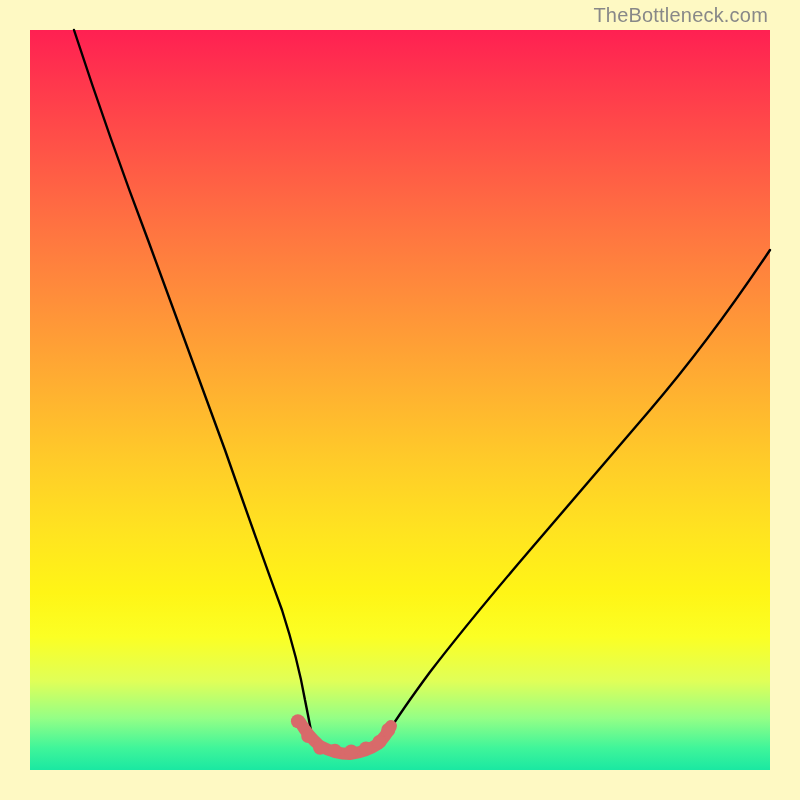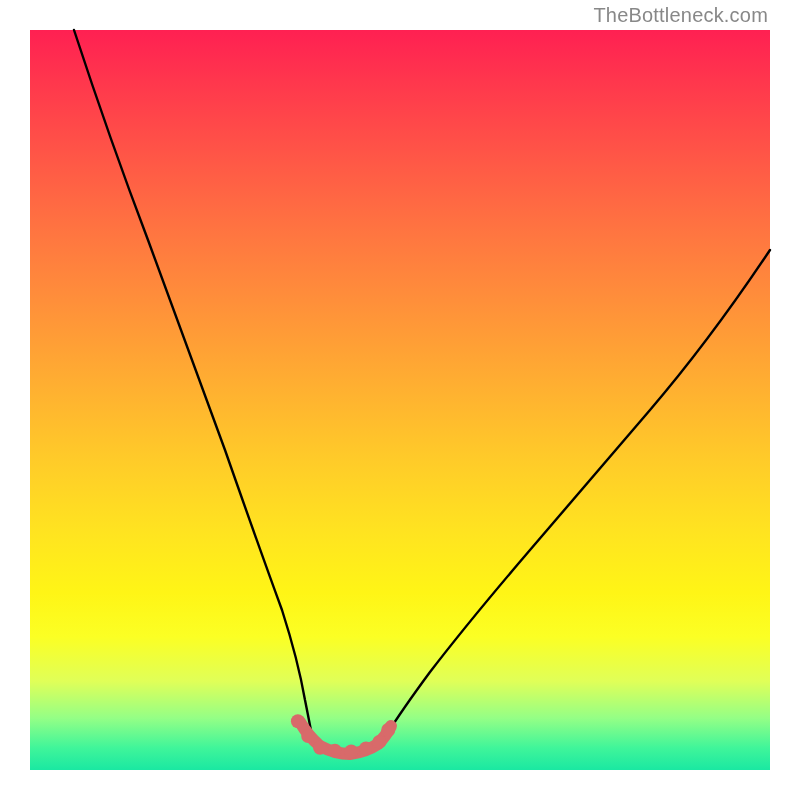--- a/index.html
+++ b/index.html
@@ -8,21 +8,21 @@
     width: 800px;
     height: 800px;
     background: #000000;
     overflow: hidden;
     font-family: Arial, Helvetica, sans-serif;
   }
   .stage {
     position: relative;
     width: 800px;
     height: 800px;
-    background: #ffffff;
+    background: #fef9c3;
   }
   .plot-area {
     position: absolute;
     left: 30px;
     top: 30px;
     width: 740px;
     height: 740px;
     background: linear-gradient(
       to bottom,
       #ff2052 0%,

